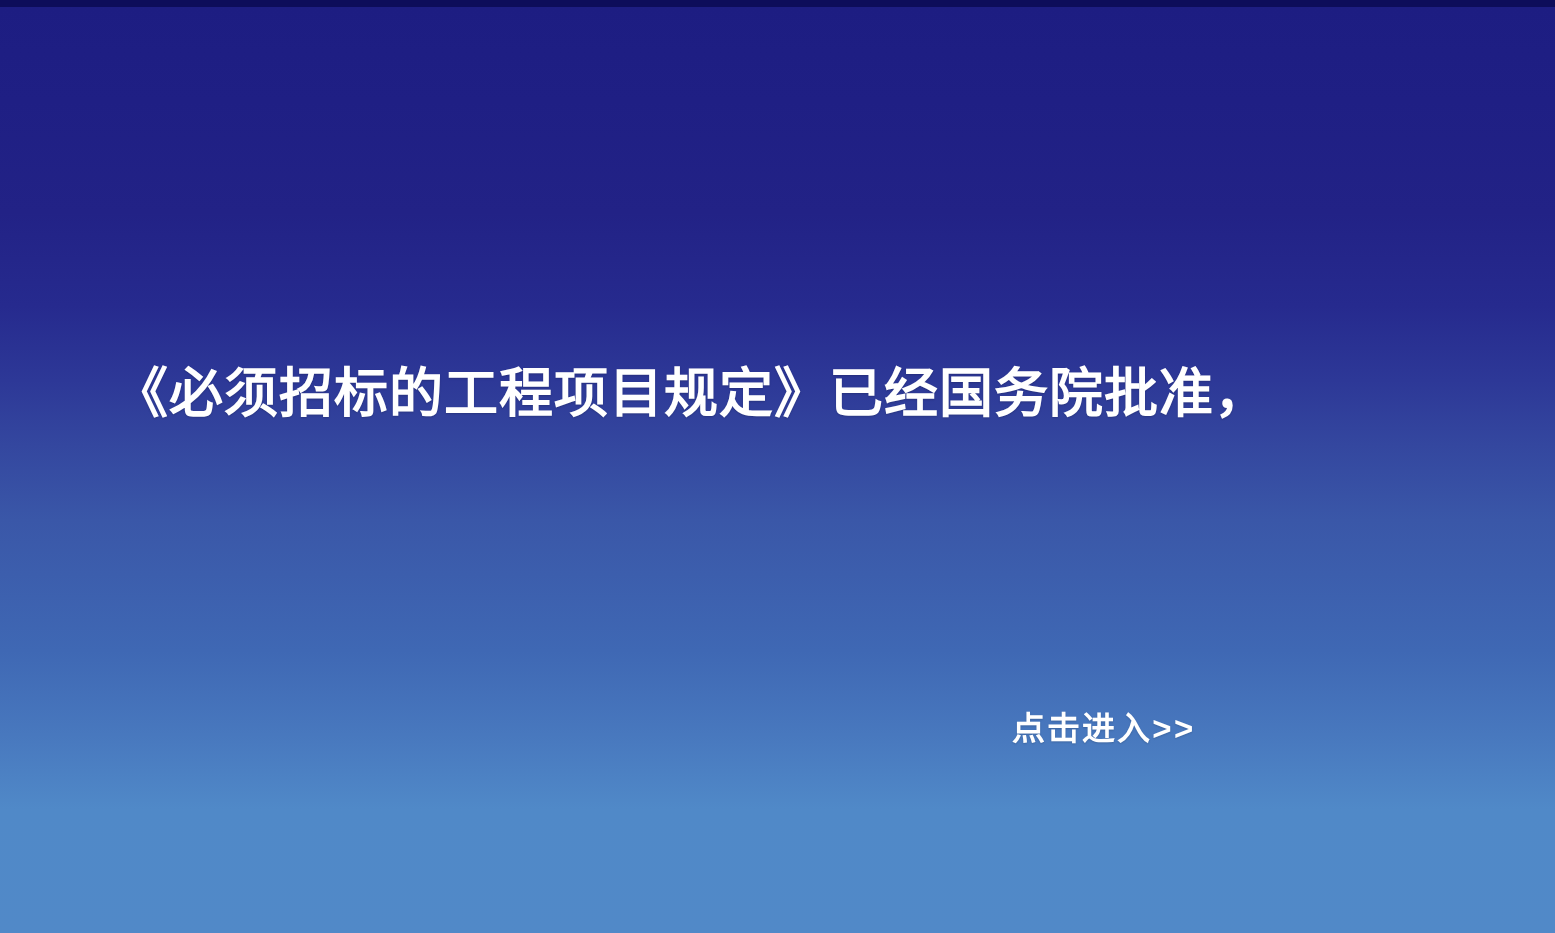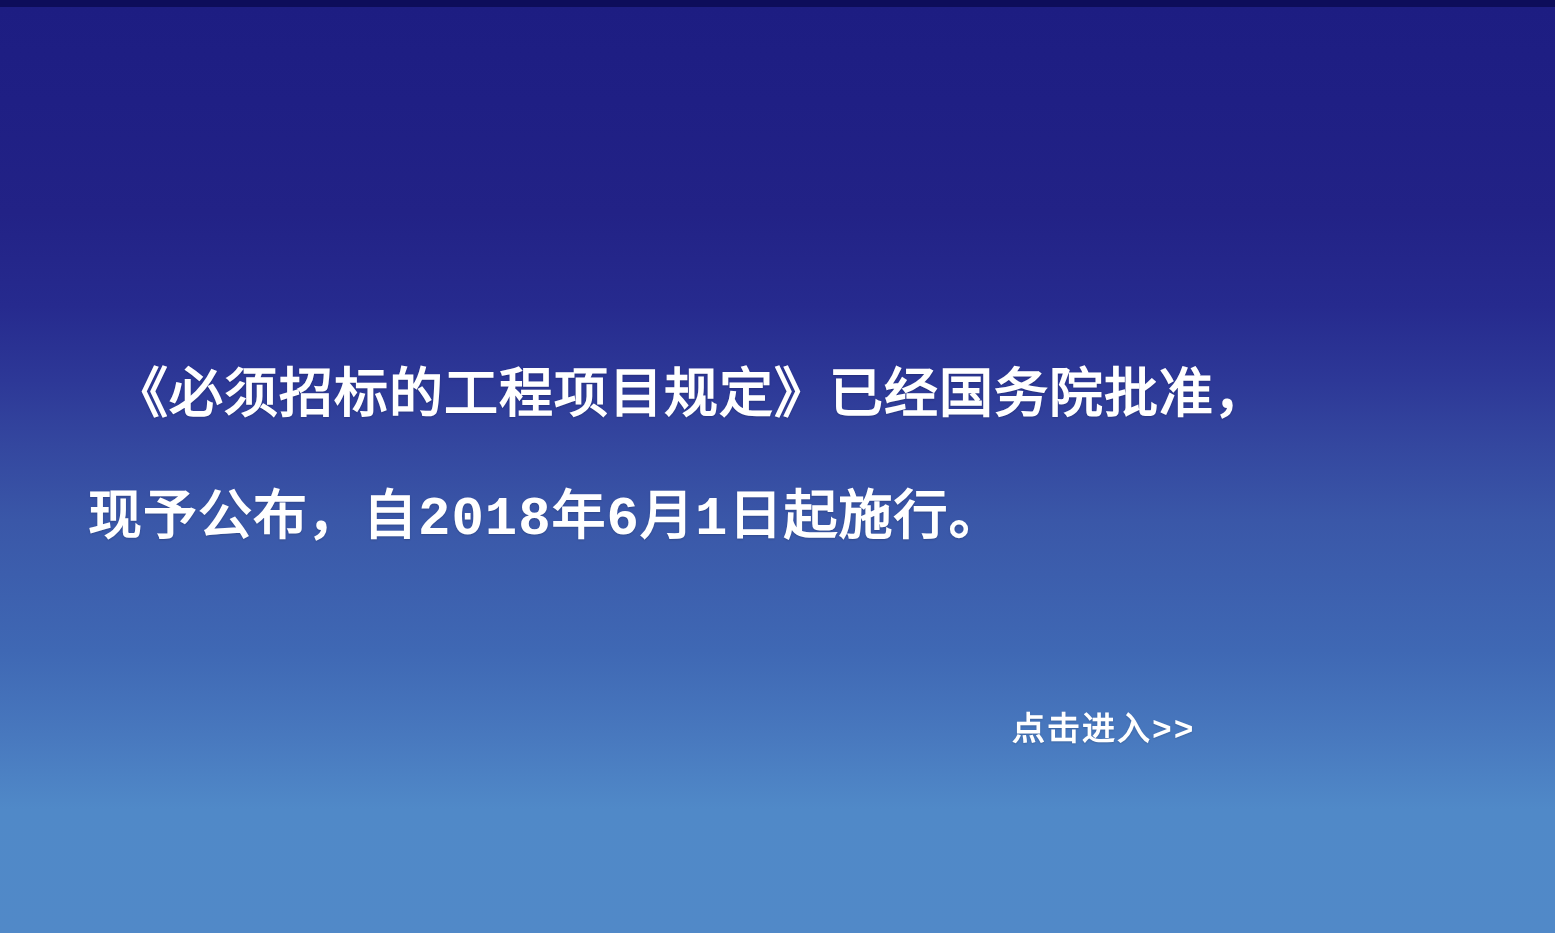--- a/index.html
+++ b/index.html
@@ -72,18 +72,17 @@
     user-select: none;
   }
 </style>
 </head>
 <body>
 
 <div id="banner">
 
   <div class="announce">
     <div class="announce-line line-1">《必须招标的工程项目规定》已经国务院批准，</div>
-    <div class="announce-line line-2">现予公布，自2018年6月1日起施行。</div>
   </div>
 
   <div class="cta">点击进入&gt;&gt;</div>
 
 </div>
 
 </body></html>

